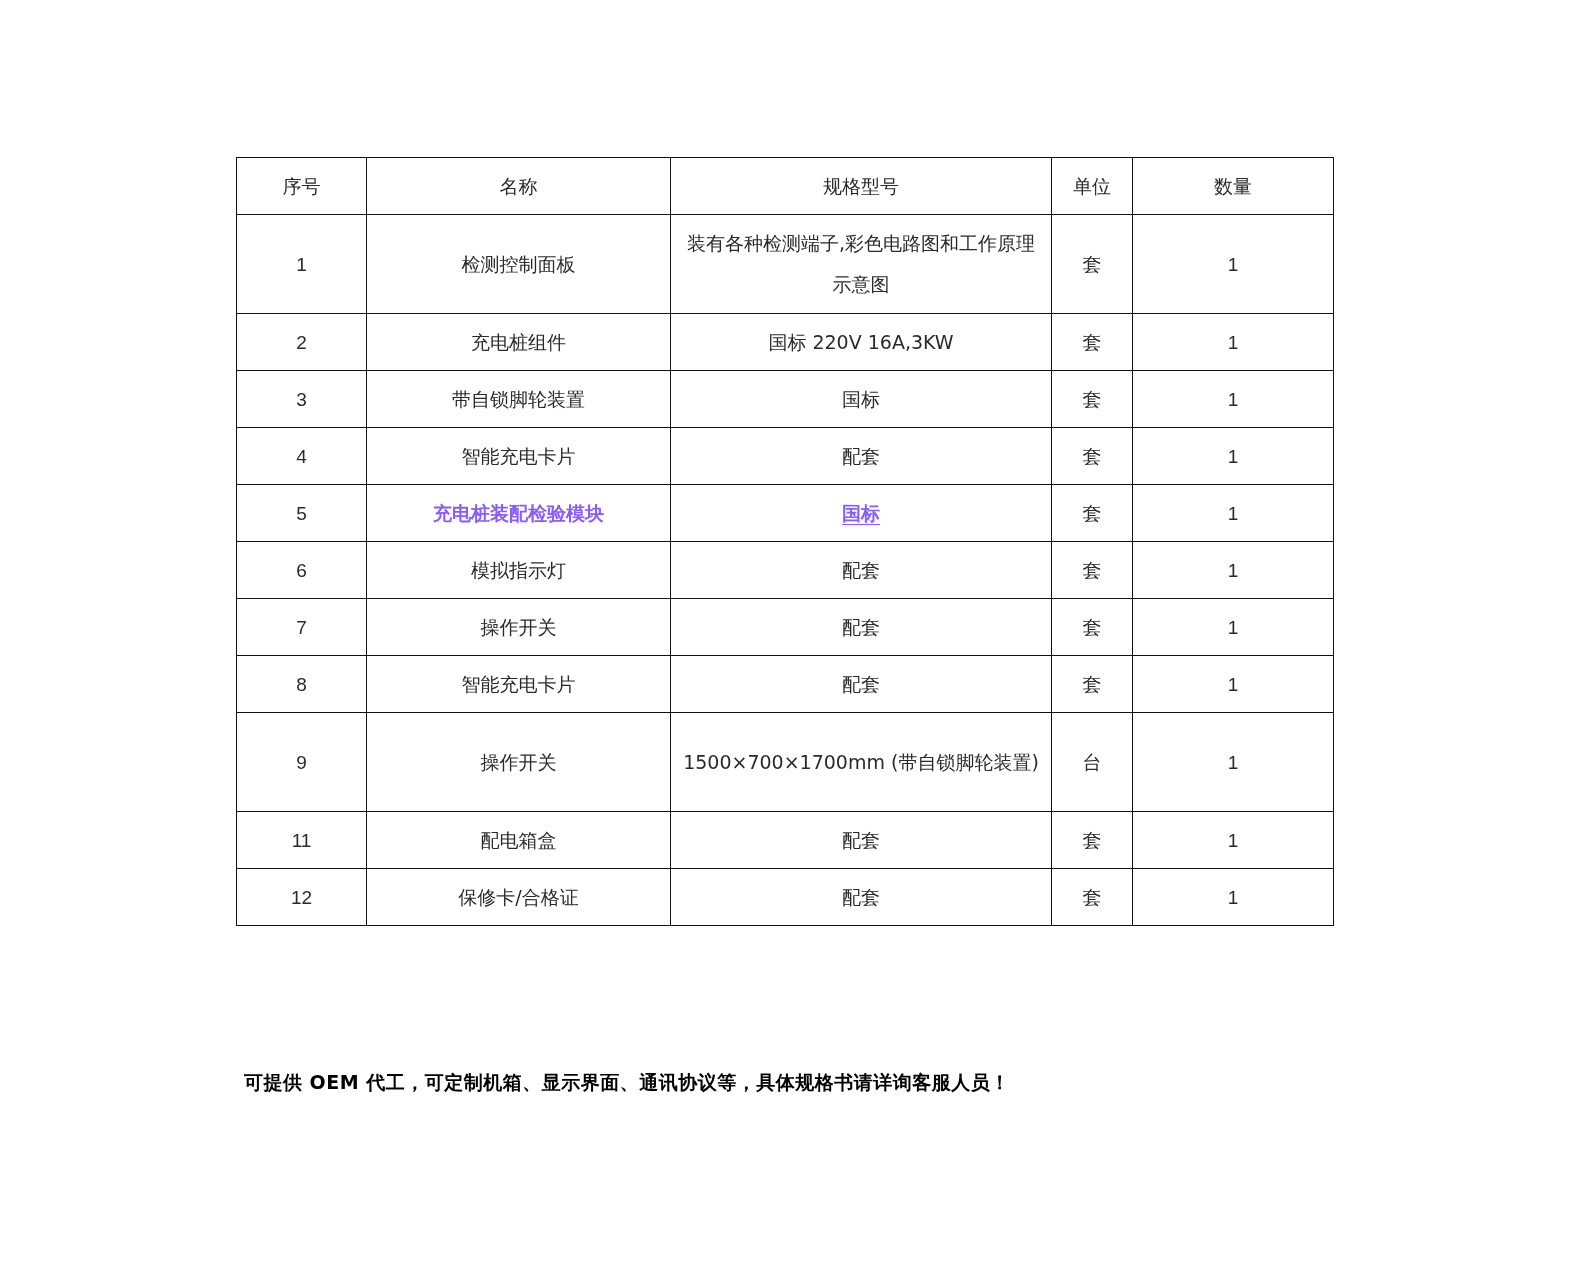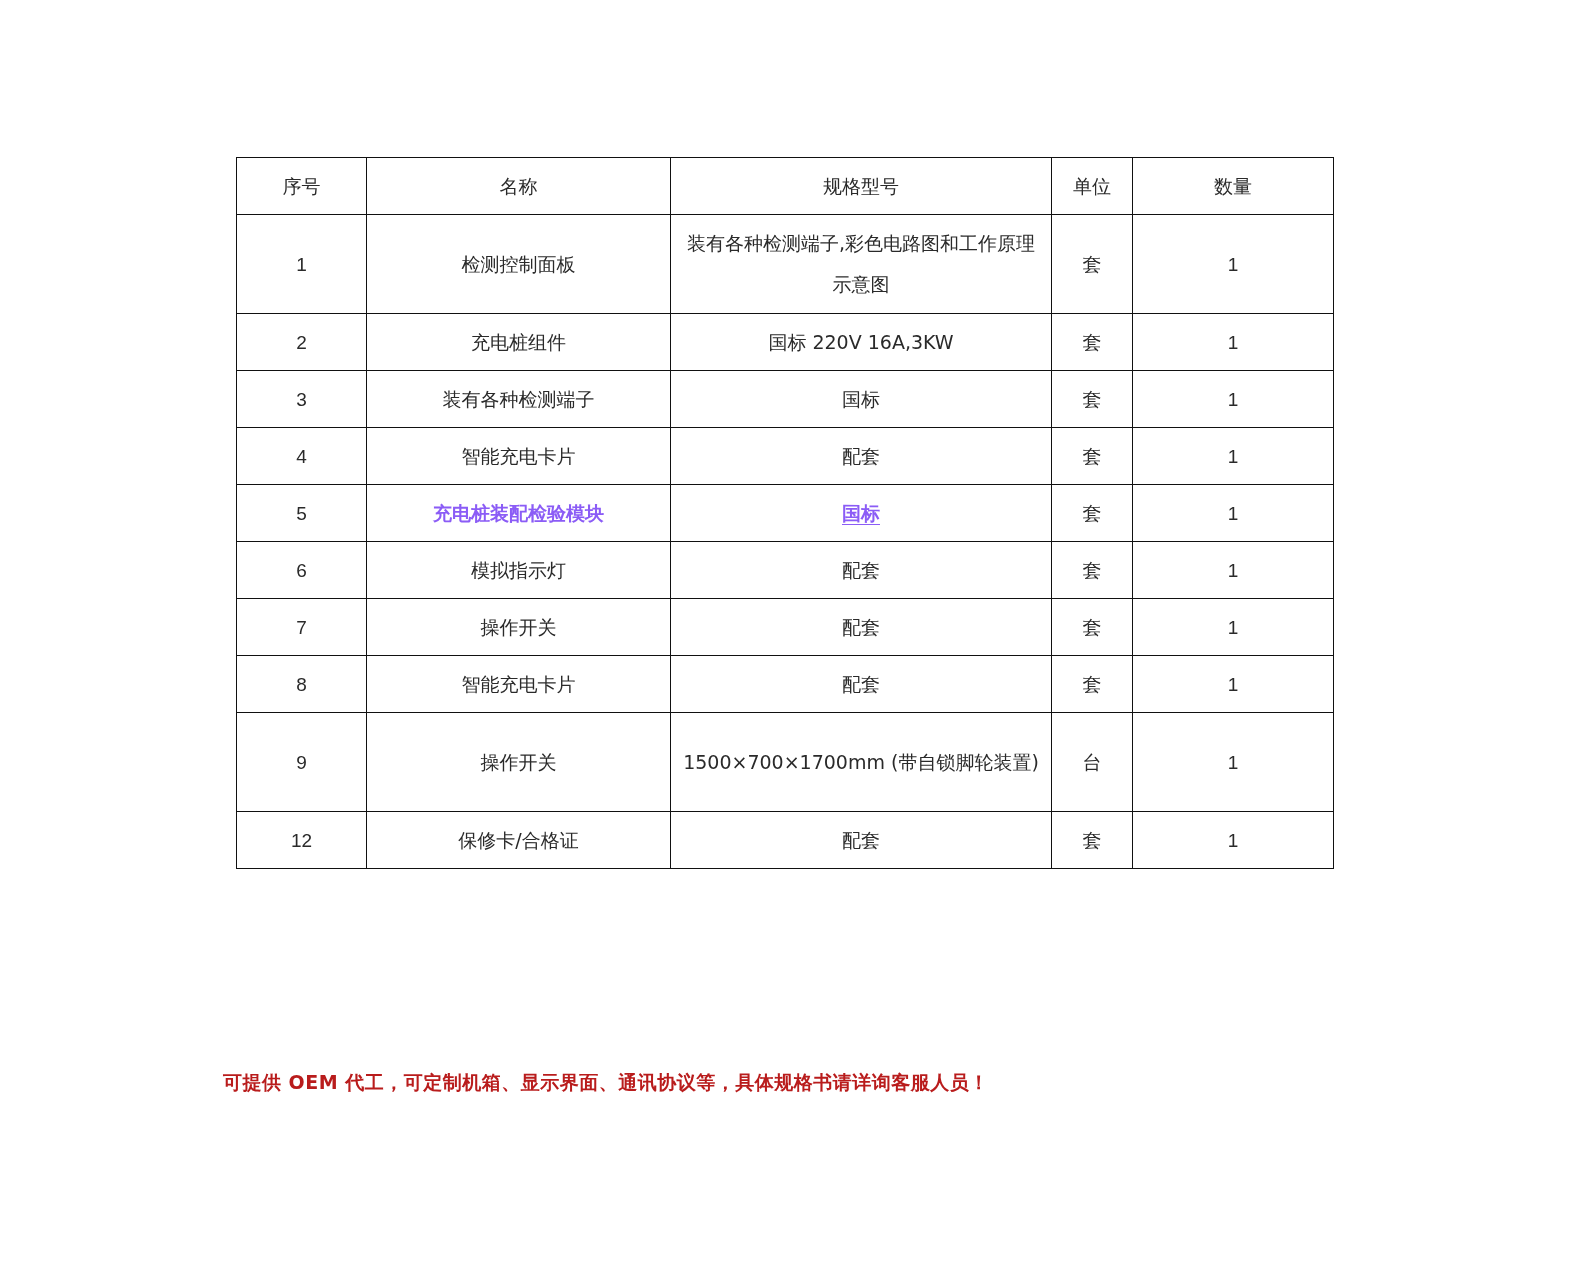--- a/index.html
+++ b/index.html
@@ -48,25 +48,25 @@
     .bold-text {
       font-weight: bold;
       color: #8b5cf6;
     }
     .underline-text {
       text-decoration: underline;
       text-underline-offset: 4px;
     }
     .footer-note {
       position: absolute;
-      left: 223px;
+      left: 244px;
       top: 1070px;
       font-size: 19px;
       font-weight: bold;
-      color: #b91c1c;
+      color: #000000;
       letter-spacing: 0.5px;
       white-space: nowrap;
     }
   </style>
 </head>
 <body>
 
 <div class="page">
   <table class="spec-table">
     <colgroup>
@@ -95,21 +95,21 @@
       </tr>
       <tr class="row-normal">
         <td class="col-no">2</td>
         <td>充电桩组件</td>
         <td>国标 220V 16A,3KW</td>
         <td>套</td>
         <td class="col-qty">1</td>
       </tr>
       <tr class="row-normal">
         <td class="col-no">3</td>
-        <td>装有各种检测端子</td>
+        <td>带自锁脚轮装置</td>
         <td>国标</td>
         <td>套</td>
         <td class="col-qty">1</td>
       </tr>
       <tr class="row-normal">
         <td class="col-no">4</td>
         <td>智能充电卡片</td>
         <td>配套</td>
         <td>套</td>
         <td class="col-qty">1</td>
@@ -143,20 +143,27 @@
         <td class="col-qty">1</td>
       </tr>
       <tr class="row-tall">
         <td class="col-no">9</td>
         <td>操作开关</td>
         <td>1500×700×1700mm (带自锁脚轮装置)</td>
         <td>台</td>
         <td class="col-qty">1</td>
       </tr>
       <tr class="row-normal">
+        <td class="col-no">11</td>
+        <td>配电箱盒</td>
+        <td>配套</td>
+        <td>套</td>
+        <td class="col-qty">1</td>
+      </tr>
+      <tr class="row-normal">
         <td class="col-no">12</td>
         <td>保修卡/合格证</td>
         <td>配套</td>
         <td>套</td>
         <td class="col-qty">1</td>
       </tr>
     </tbody>
   </table>
 
   <div class="footer-note">可提供 OEM 代工，可定制机箱、显示界面、通讯协议等，具体规格书请详询客服人员！</div>

